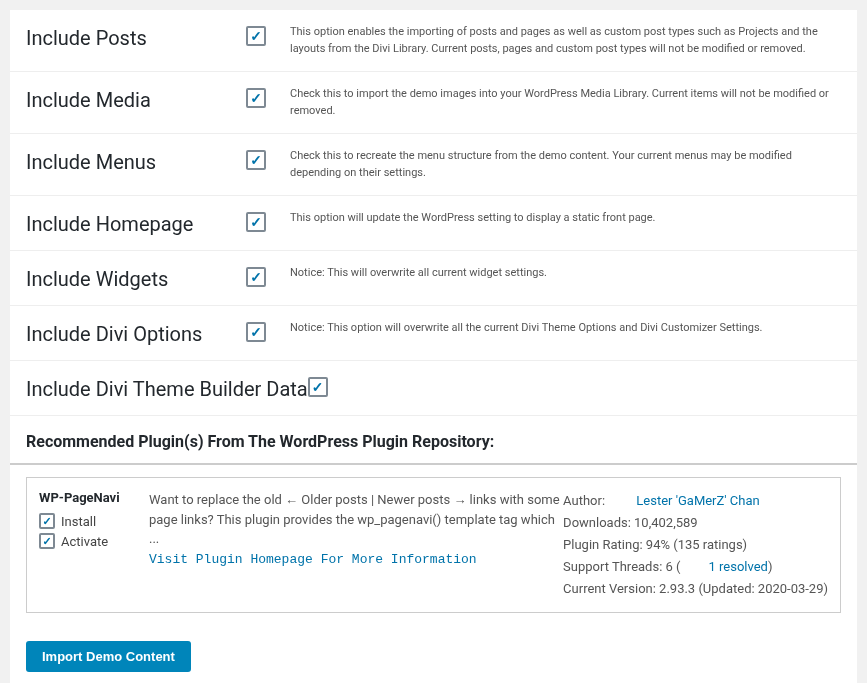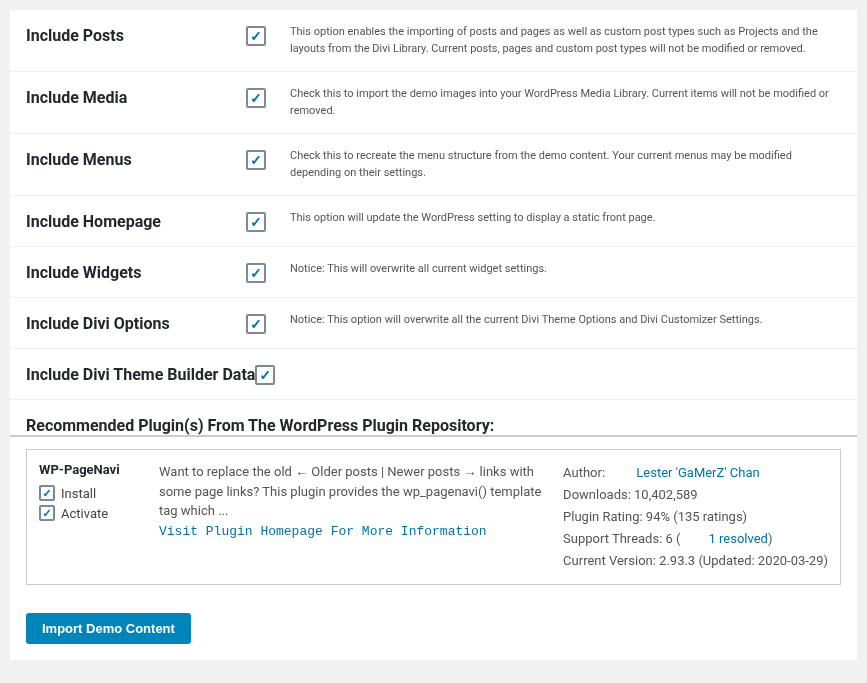--- a/index.html
+++ b/index.html
@@ -15,22 +15,22 @@
       max-width: 847px;
       padding: 0;
     }
     .option-row {
       display: flex;
       align-items: flex-start;
       padding: 14px 16px;
       border-bottom: 1px solid #eee;
     }
     .option-label {
-      font-weight: 700;
-      font-size: 16px;
+      font-weight: 400;
+      font-size: 20px;
       color: #23282d;
       min-width: 220px;
       flex-shrink: 0;
       padding-top: 2px;
     }
     .option-checkbox {
       width: 44px;
       flex-shrink: 0;
       display: flex;
       align-items: flex-start;
@@ -61,33 +61,33 @@
     .option-desc {
       flex: 1;
       font-size: 11px;
       color: #555;
       line-height: 1.5;
     }
     .section-title {
       font-size: 16px;
       font-weight: 700;
       color: #23282d;
-      padding: 16px 16px 0;
+      padding: 16px 16px 12px;
       border-bottom: 2px solid #ccc;
     }
     .plugin-section {
       border: 1px solid #ccc;
       margin: 12px 16px;
       padding: 0;
     }
     .plugin-row {
       display: flex;
       align-items: flex-start;
       padding: 12px;
-      gap: 10px;
+      gap: 0;
     }
     .plugin-name-col {
       min-width: 110px;
       flex-shrink: 0;
     }
     .plugin-name {
       font-weight: 700;
       font-size: 13px;
       color: #23282d;
       margin-bottom: 8px;

